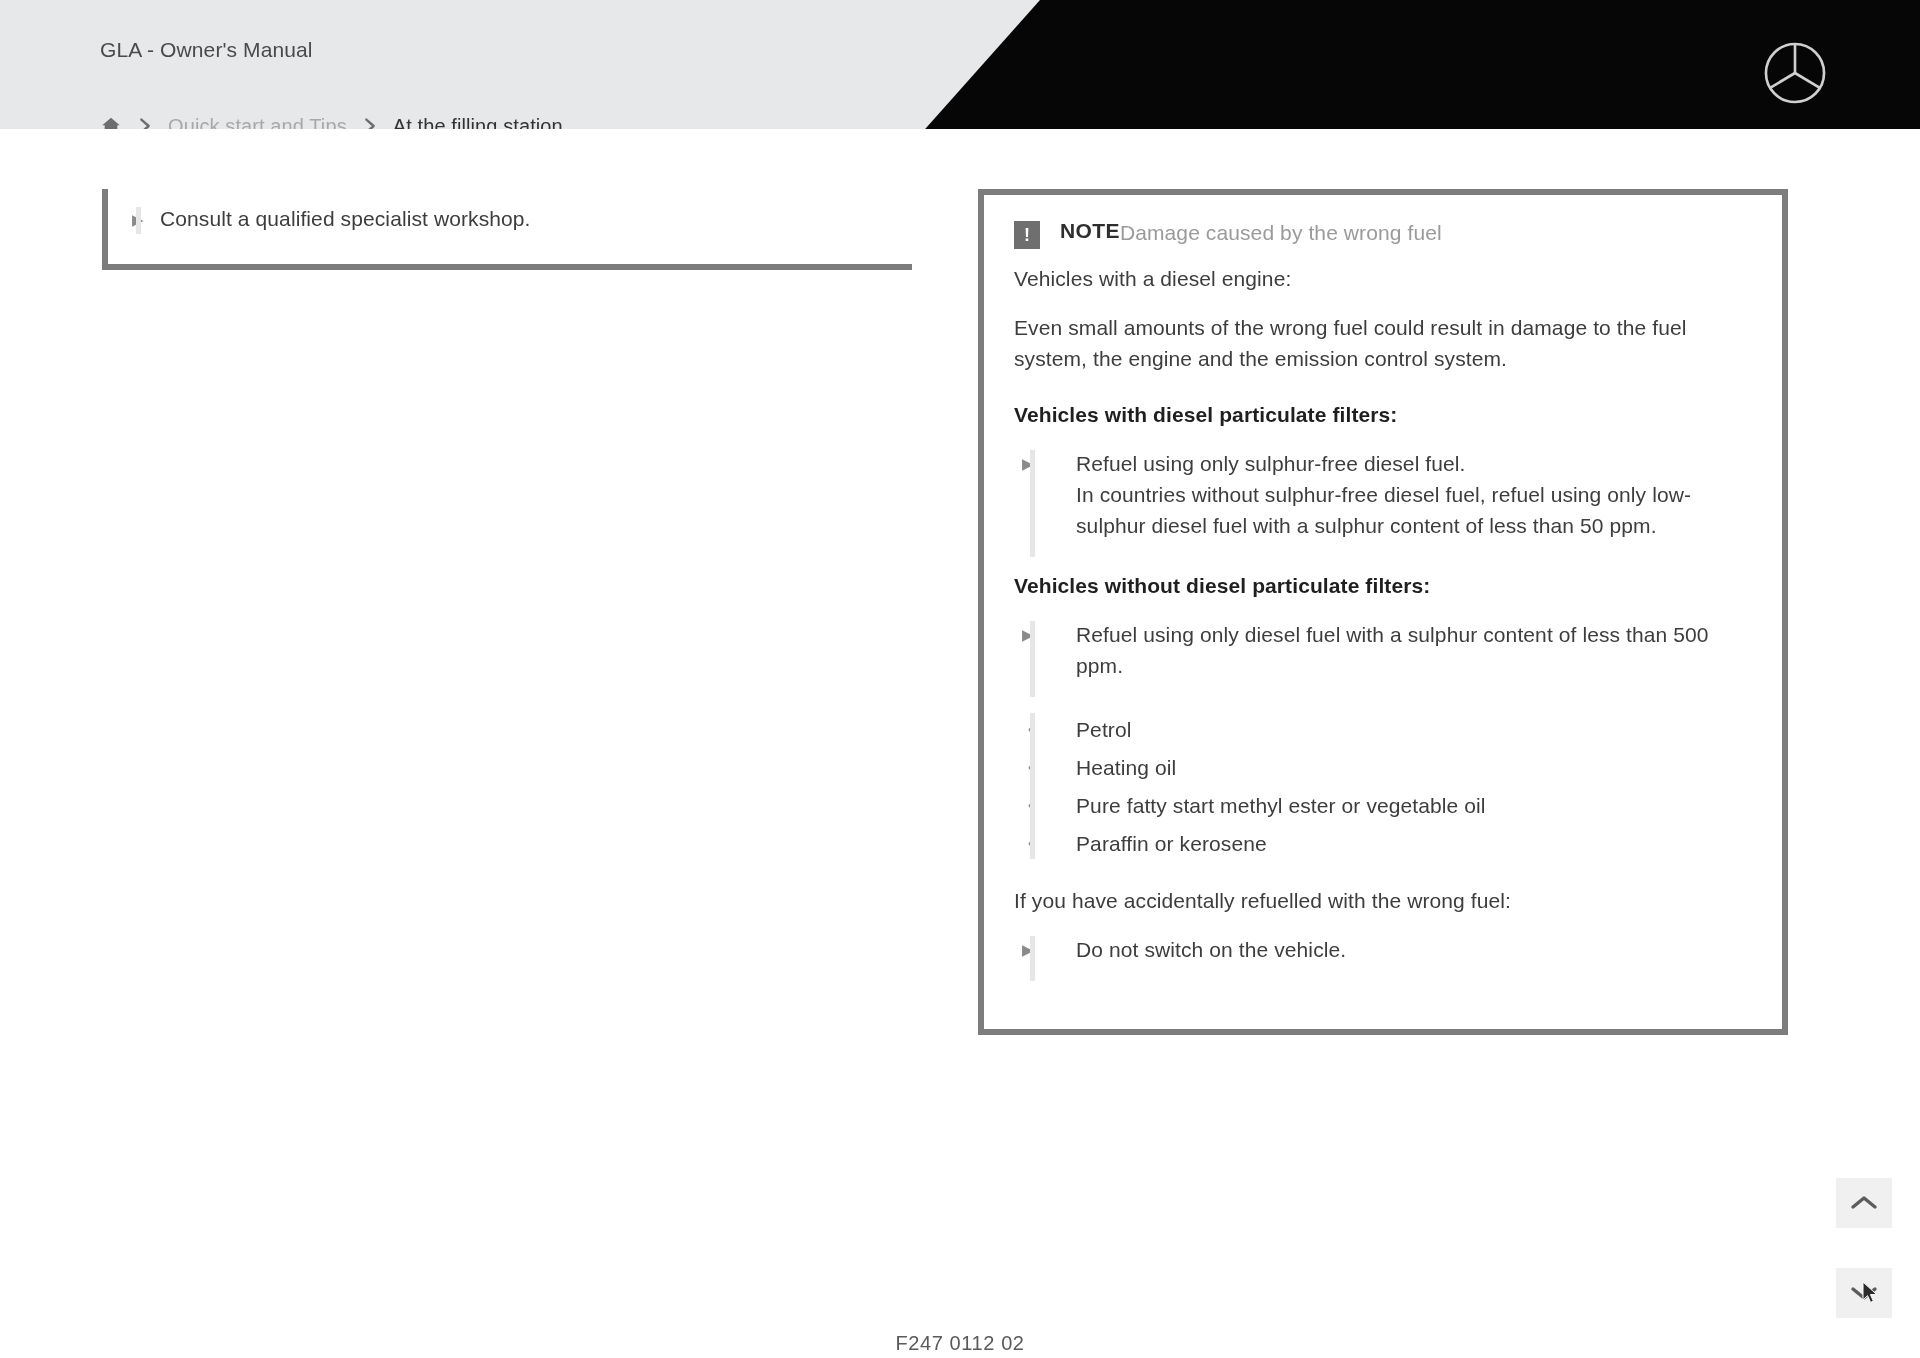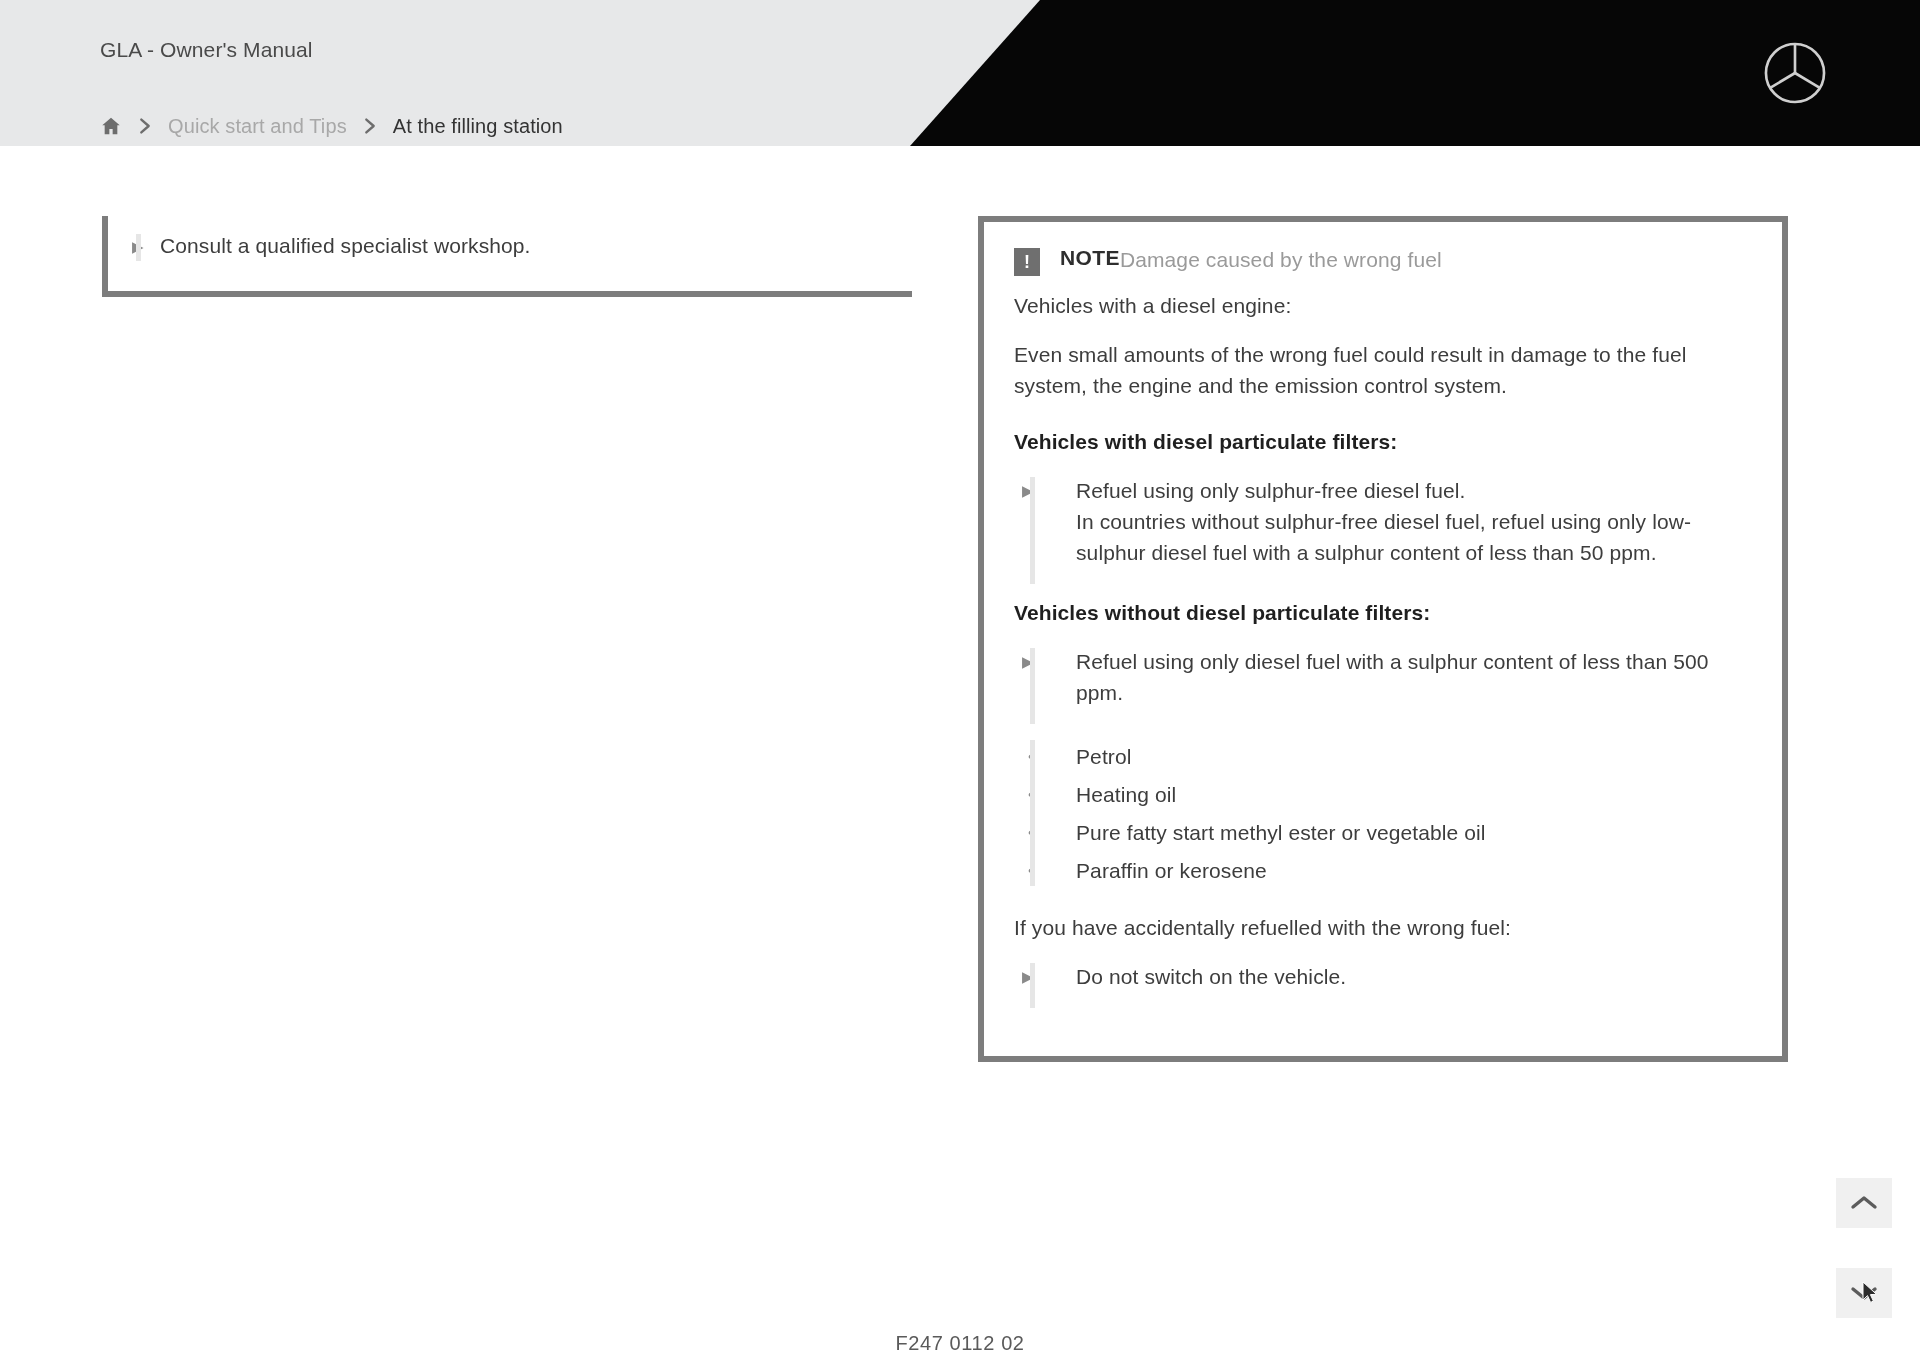--- a/index.html
+++ b/index.html
@@ -85,21 +85,21 @@
   .bc-current {
     font-size: 20px;
     color: #333333;
     white-space: nowrap;
     letter-spacing: .1px;
   }
 
   
   .content {
     position: absolute;
-    top: 156px; left: 0;
+    top: 129px; left: 0;
     width: 1920px;
     height: 1035px;
     background: #ffffff;
     padding-left: 14px;
   }
 
   
   .left-col {
     position: absolute;
     left: 102px;

